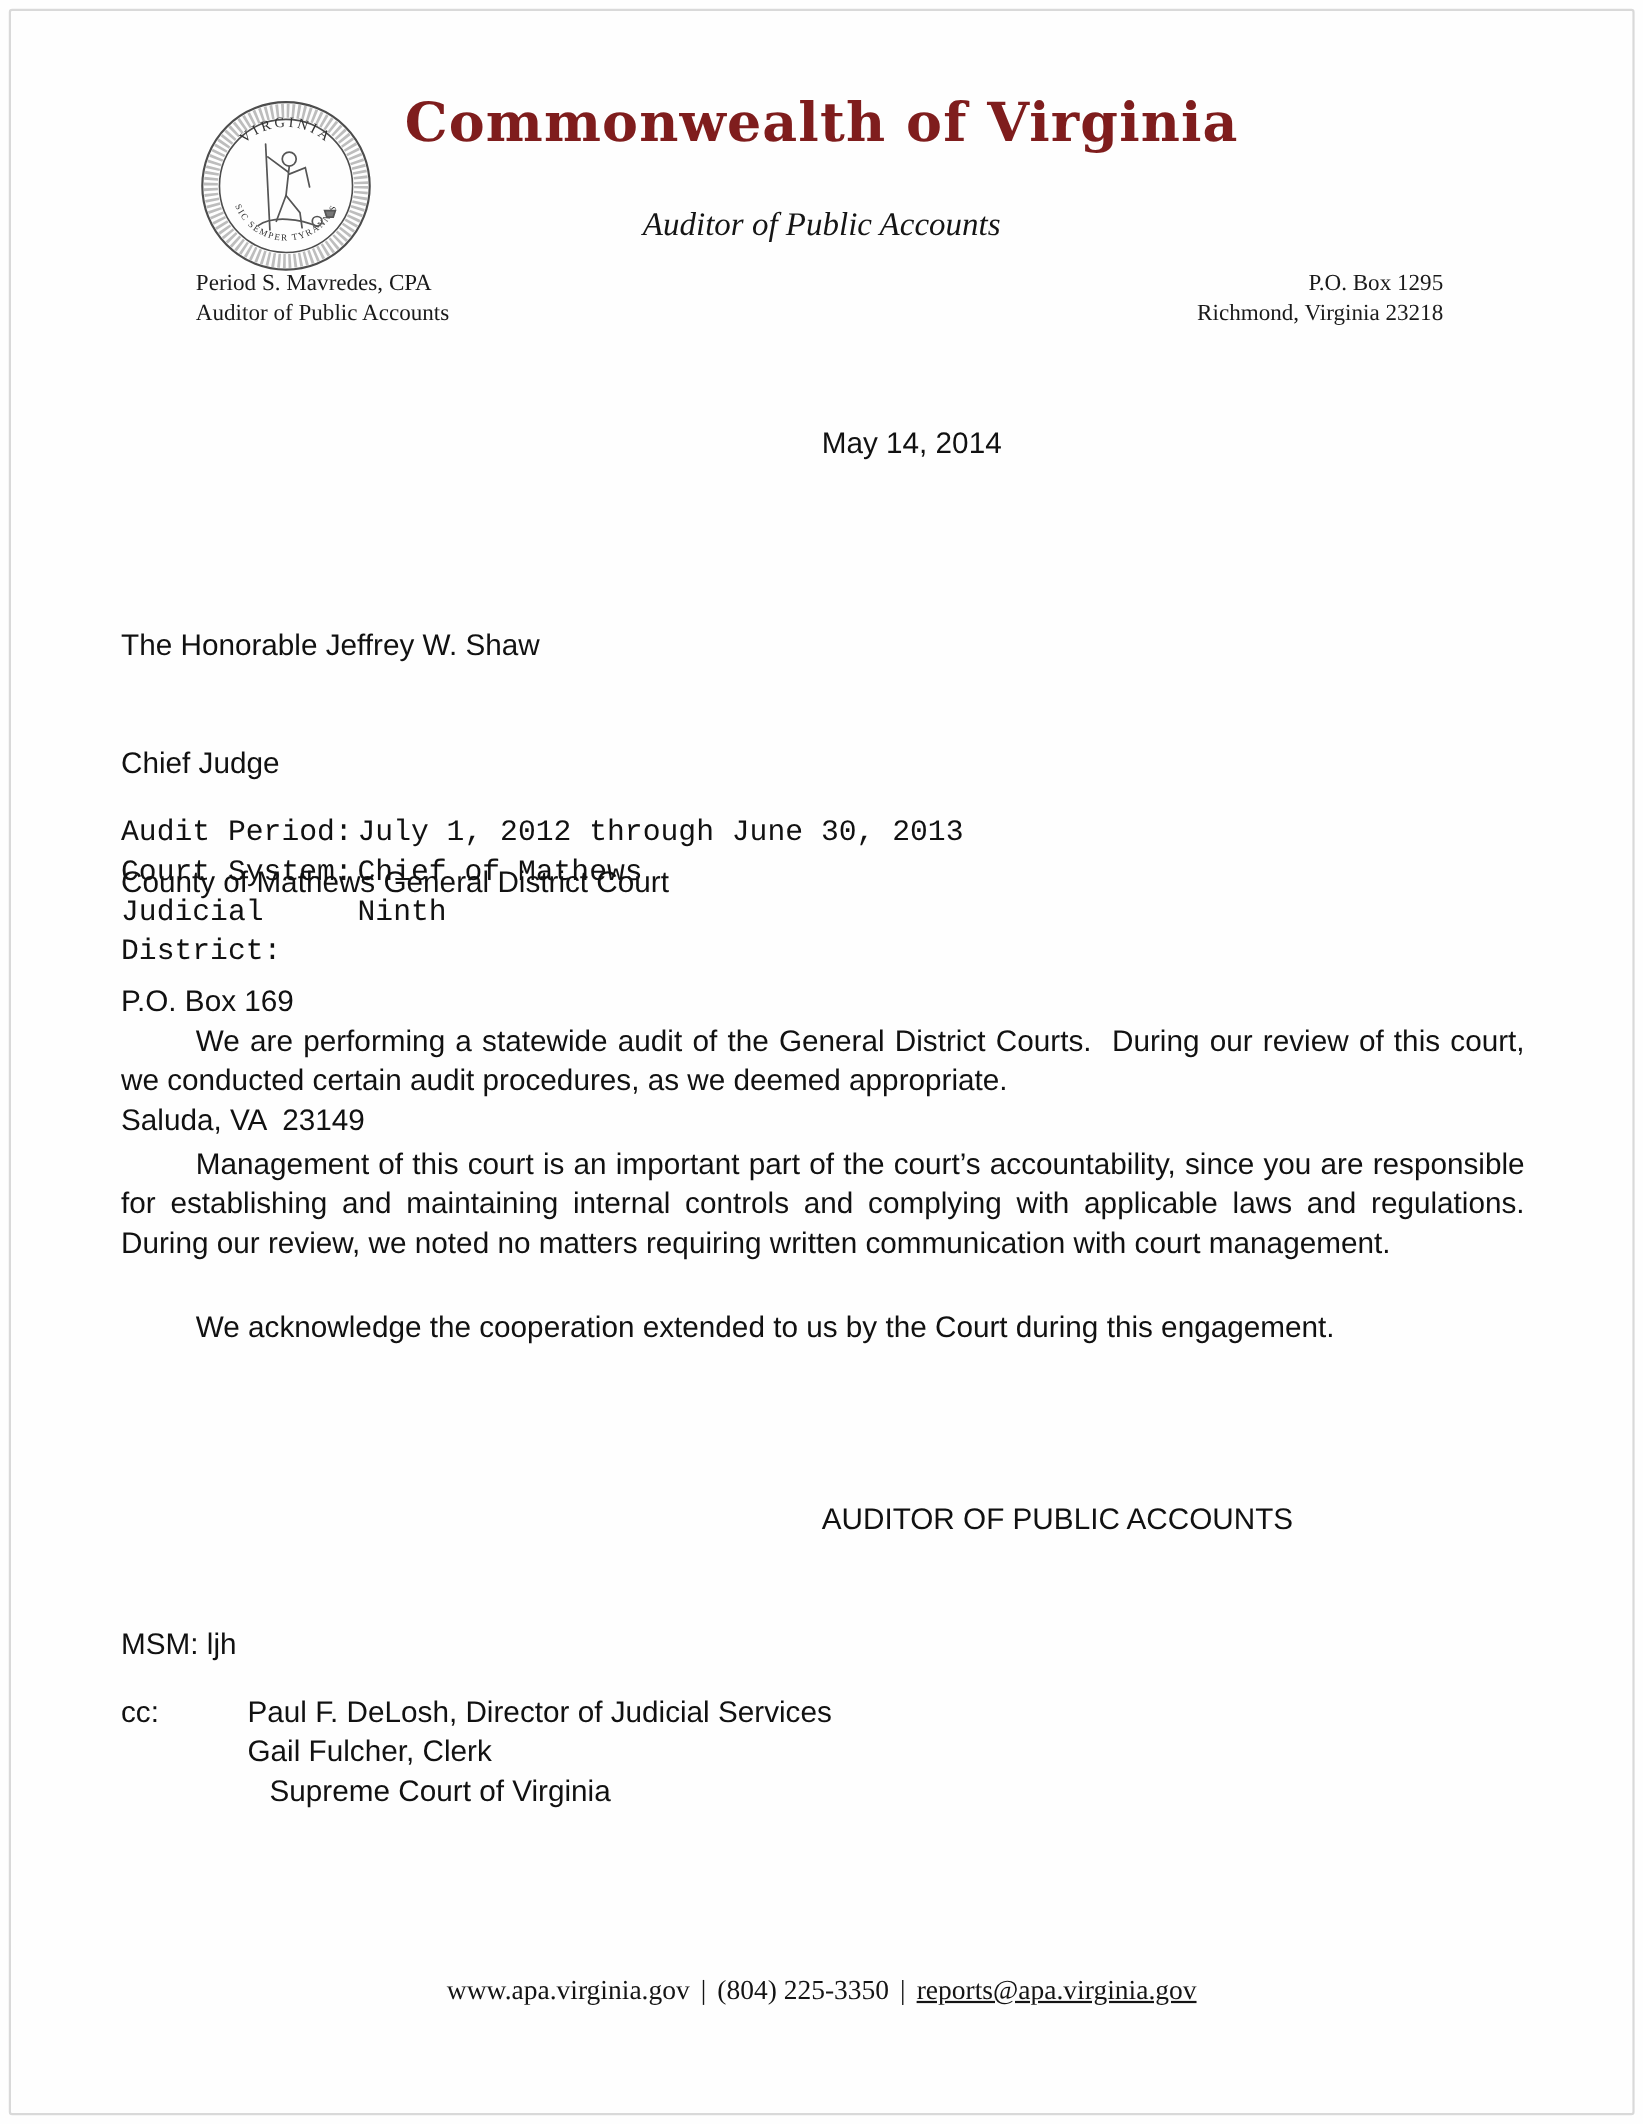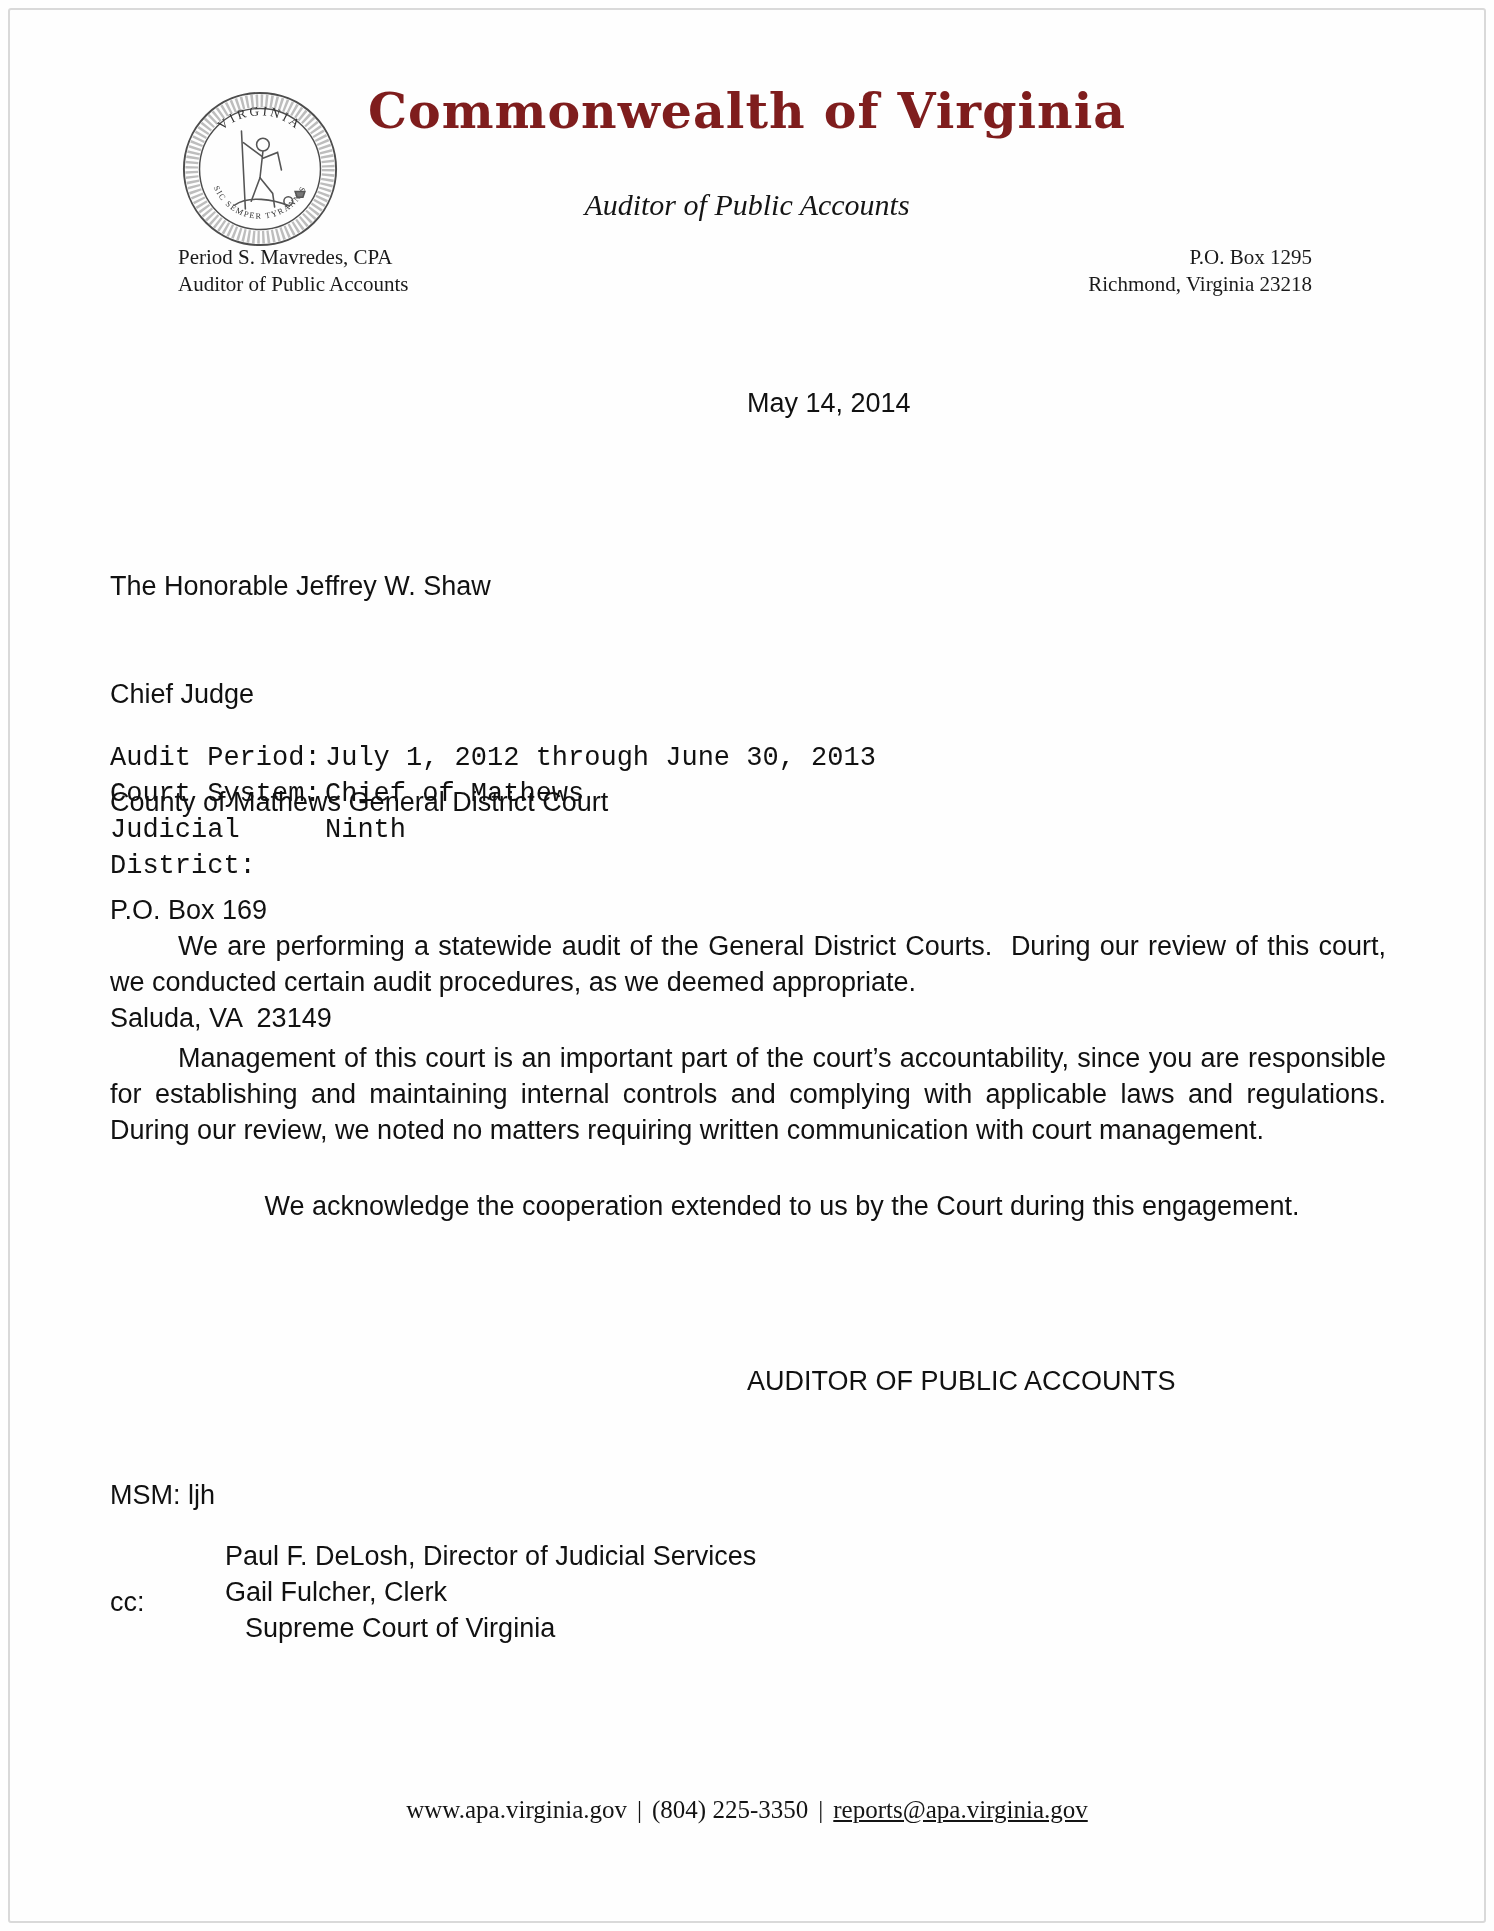--- a/index.html
+++ b/index.html
@@ -43,25 +43,25 @@
     position:absolute;left:110px;top:740px;font-size:27px;line-height:36px;
     display:grid;grid-template-columns:215px auto;font-family:Liberation Mono, monospace;
   }
   .body-text{
     position:absolute;left:110px;top:928px;width:1276px;
     font-size:27px;line-height:36px;
   }
   .body-text p{
     margin:0 0 40px 0;text-indent:68px;text-align:justify;white-space:pre-wrap;
   }
-  .body-text p.no-justify{text-align:center;}
+  .body-text p.no-justify{text-align:left;}
   .sig-org{position:absolute;left:747px;top:1366px;font-size:27px;}
   .ref-initials{position:absolute;left:110px;top:1480px;font-size:27px;}
   .cc-block{position:absolute;left:110px;top:1538px;font-size:27px;line-height:36px;display:flex;}
-  .cc-label{width:115px;margin-top:46px;}
+  .cc-label{width:115px;}
   .cc-list div{white-space:pre-wrap;}
   .cc-extra-indent{padding-left:20px;}
   
   .footer{
     position:absolute;left:0;right:0;top:1796px;text-align:center;
     font-family:"Liberation Serif",serif;font-size:25px;color:#141414;
   }
   .footer .sep{padding:0 10px;}
   .footer a{color:#141414;text-decoration:underline;}
 </style>

